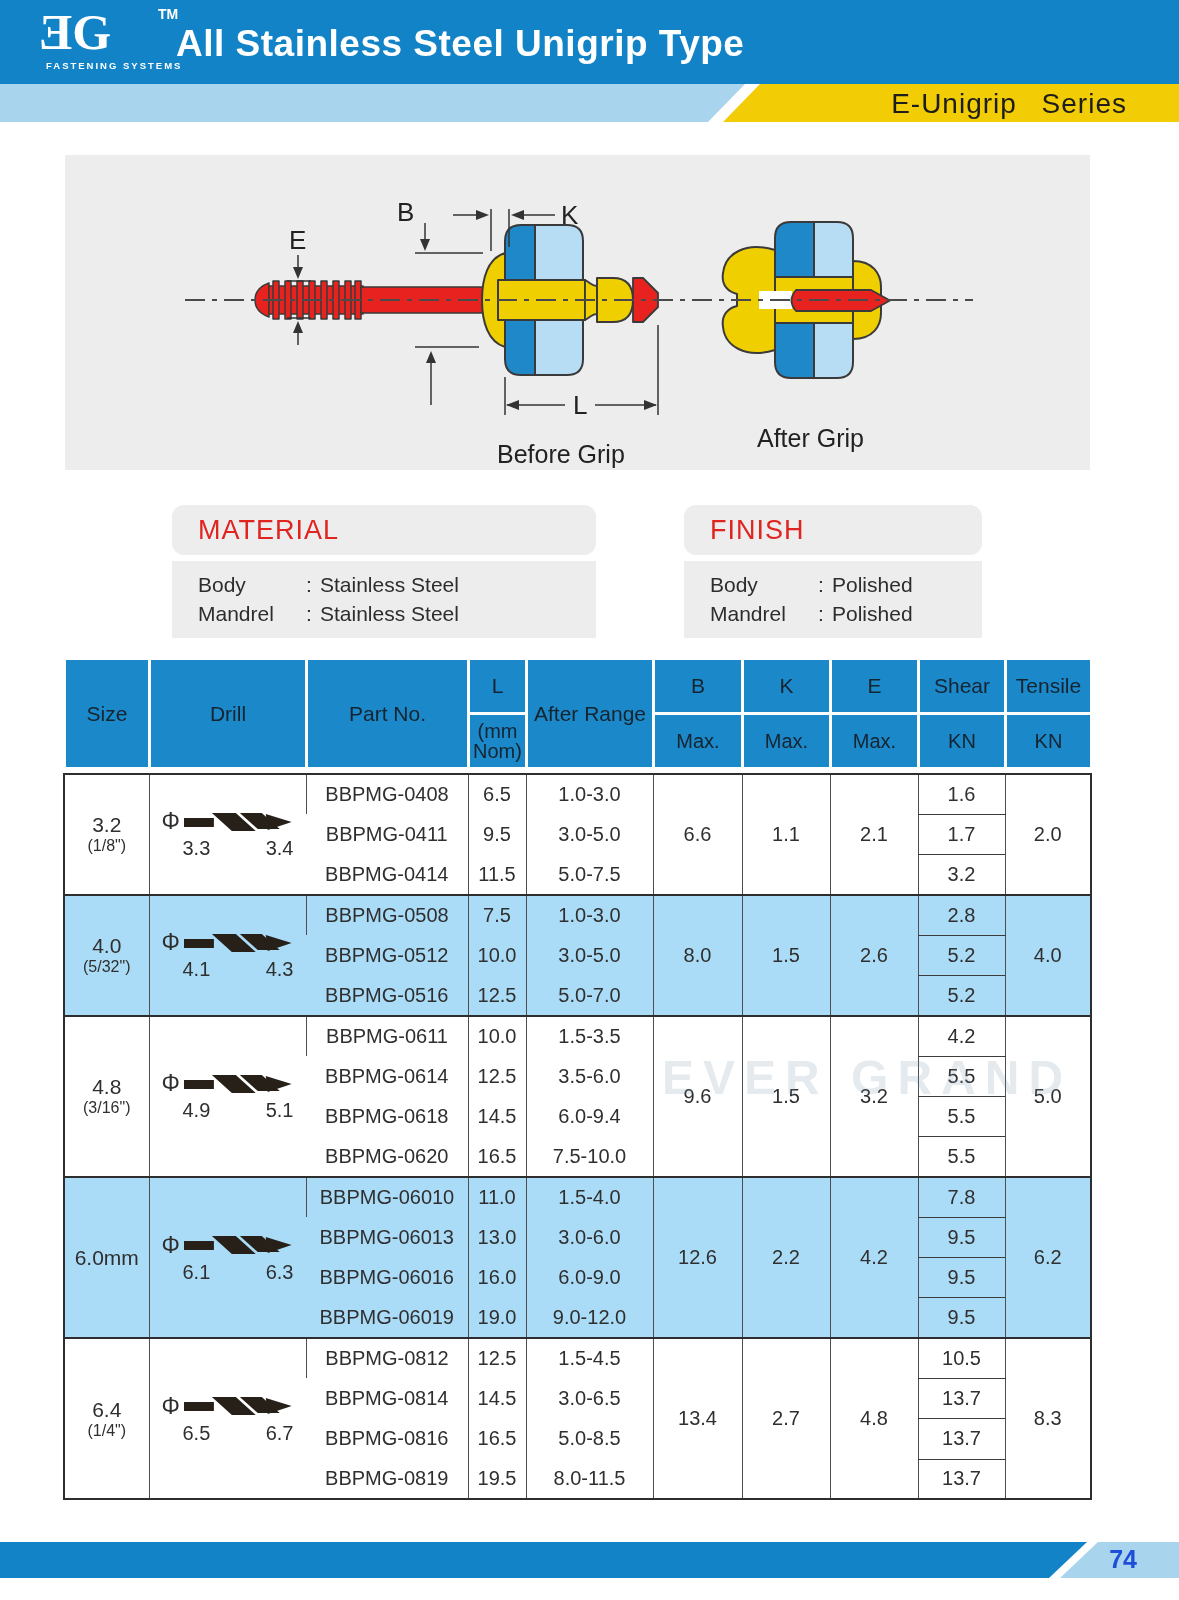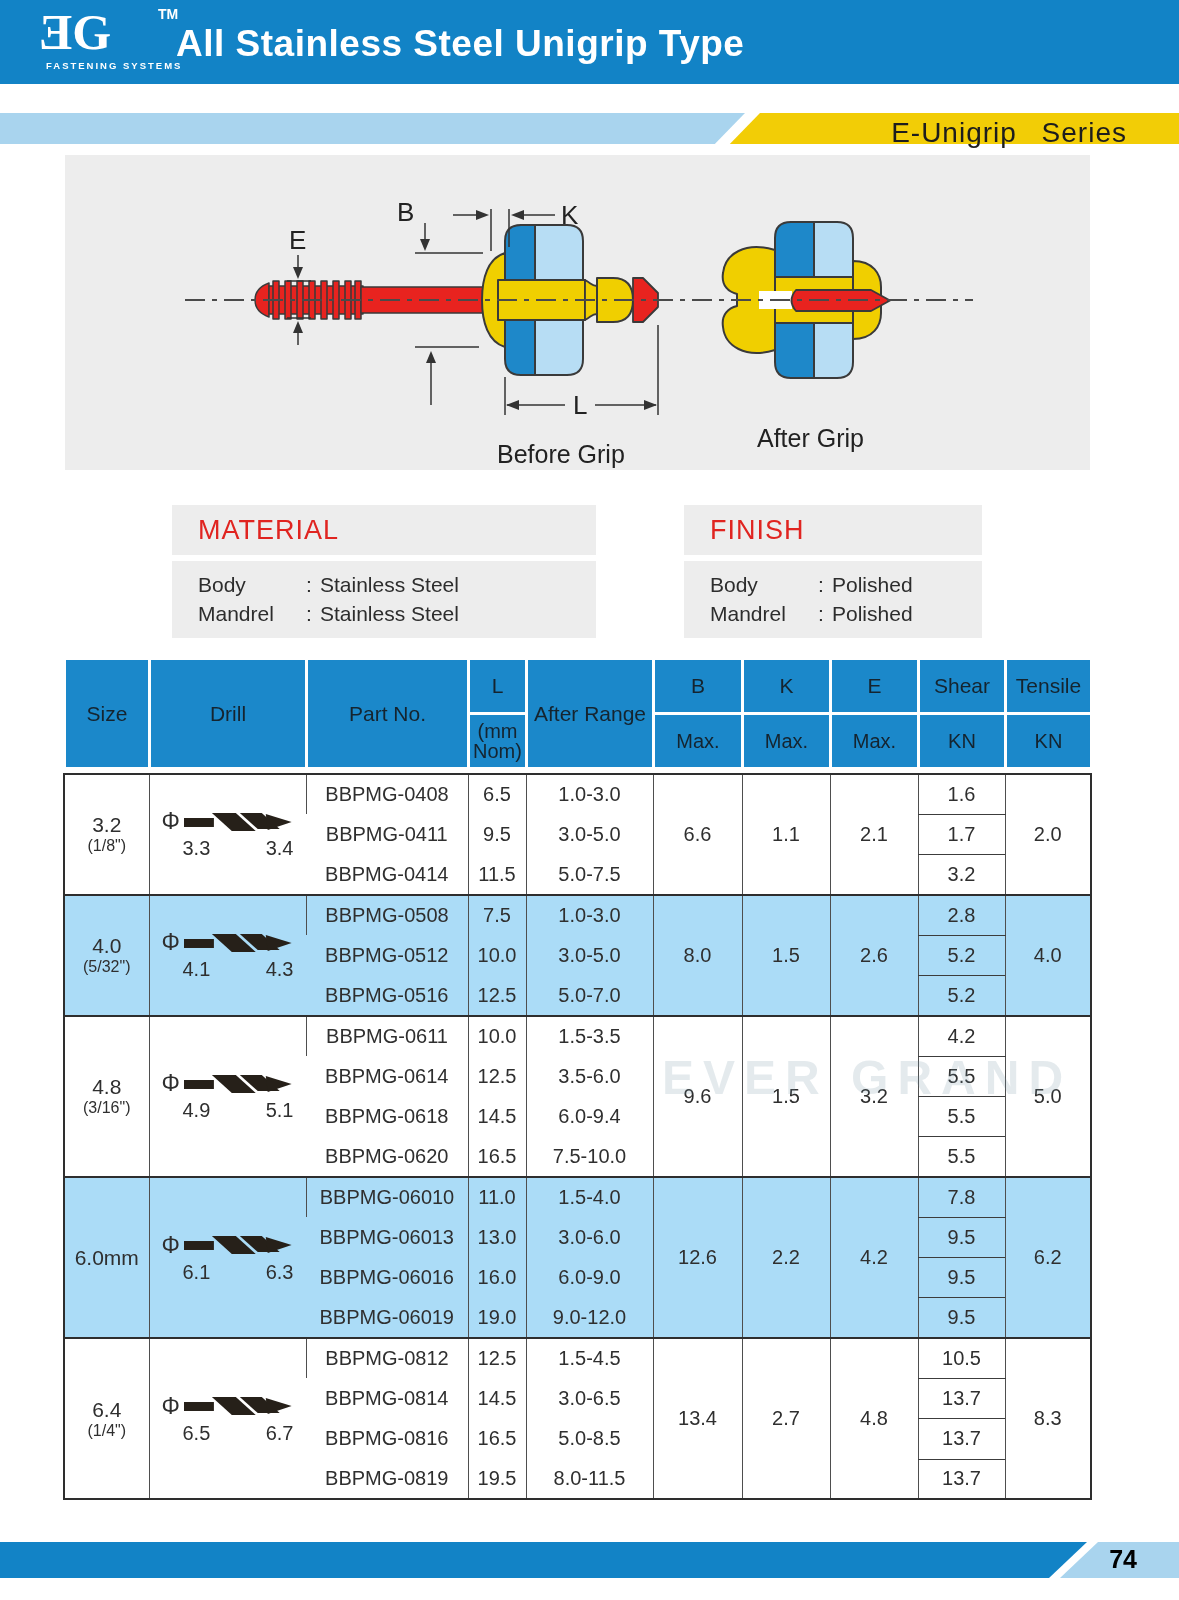--- a/index.html
+++ b/index.html
@@ -10,32 +10,32 @@
   }
   
   .topbar { position:absolute; left:0; top:0; width:1179px; height:84px; background:#1283c6; }
   .logo { position:absolute; left:46px; top:6px; width:140px; color:#fff; }
   .logo-letters { font-family:"Liberation Serif", serif; font-weight:bold; font-size:50px; letter-spacing:-7px; line-height:52px; display:inline-block; }
   .logo-e { display:inline-block; transform:scaleX(-1); }
   .logo-tm { position:absolute; left:112px; top:0; font-size:14px; font-weight:bold; }
   .logo-sub { font-size:9.5px; letter-spacing:2px; font-weight:bold; margin-top:2px; white-space:nowrap; }
   .page-title { position:absolute; left:176px; top:0; height:84px; line-height:88px; font-size:37px; font-weight:bold; color:#fff; letter-spacing:.5px; white-space:nowrap; }
   
-  .subband { position:absolute; left:0; top:84px; width:1179px; height:31px; background:#fff;margin-top:29px; }
+  .subband { position:absolute; left:0; top:84px; width:1179px; height:38px; background:#fff; }
   .subband .lightstrip { position:absolute; inset:0; background:#a9d4ee; clip-path:polygon(0 0, 745px 0, 708px 38px, 0 38px); }
   .subband .yellowband { position:absolute; inset:0; background:#f2cd06; clip-path:polygon(760px 0, 1179px 0, 1179px 38px, 723px 38px); }
   .series-label { position:absolute; right:52px; top:0; height:38px; line-height:40px; font-size:28px; color:#1d1d1d; word-spacing:16px; letter-spacing:1px; }
   
   .diagram-panel { position:absolute; left:65px; top:155px; width:1025px; height:315px; background:#ededed; }
   .diagram-panel svg { display:block; }
   .dim-text { font-size:26px; fill:#222; font-family:"Liberation Sans", sans-serif; }
   .cap-text { font-size:25px; fill:#222; font-family:"Liberation Sans", sans-serif; }
   
   .info-block { position:absolute; top:505px; }
-  .info-title { height:50px; background:#ededed; line-height:50px; padding-left:26px; font-size:27px; letter-spacing:1px; color:#e02420; }
+  .info-title { height:50px; background:#ededed; line-height:50px; padding-left:26px; font-size:27px; letter-spacing:1px; color:#e02420;border-radius:12px; }
   .info-body { margin-top:6px; background:#ededed; padding:9px 0 10px 26px; }
   .info-row { font-size:21px; color:#2d2d2d; line-height:29px; display:flex; }
   .info-label { display:inline-block; width:100px; }
   .info-colon { display:inline-block; width:22px; text-align:center; }
   
   .tablewrap { position:absolute; left:63px; top:657px; width:1027px; }
   table { table-layout:fixed; width:1027px; border-collapse:collapse; }
   .hdr-table th {
     background:#1b88ca; border:3px solid #fff; color:#15242f; font-weight:normal;
     font-size:21px; text-align:center; vertical-align:middle; padding:0;
@@ -59,21 +59,21 @@
   .drill-top { display:flex; align-items:center; gap:4px; }
   .phi { font-size:23px; }
   .drill-nums { display:flex; justify-content:space-between; font-size:20px; margin-top:2px;margin-left:21px; }
   
   .watermark { position:absolute; left:662px; top:1050px; font-size:48px; font-weight:bold; letter-spacing:9px;
     color:#6e8famp; color:#6e8fa0; opacity:.18; white-space:nowrap; pointer-events:none; z-index:5; }
   
   .footbar { position:absolute; left:0; top:1542px; width:1179px; height:36px; }
   .footbar .blue { position:absolute; inset:0; background:#1283c6; clip-path:polygon(0 0, 1087px 0, 1049px 36px, 0 36px); }
   .footbar .light { position:absolute; inset:0; background:#a9d4ee; clip-path:polygon(1098px 0, 1179px 0, 1179px 36px, 1060px 36px); }
-  .page-num { position:absolute; right:42px; top:3px; font-size:25px; font-weight:bold; color:#000000; }
+  .page-num { position:absolute; right:42px; top:3px; font-size:25px; font-weight:bold; color:#1d4ed8; }
 </style>
 </head>
 <body>
 
 <div class="topbar">
   <div class="logo">
     <span class="logo-letters"><span class="logo-e">E</span><span>G</span></span>
     <span class="logo-tm">TM</span>
     <div class="logo-sub">FASTENING SYSTEMS</div>
   </div>

